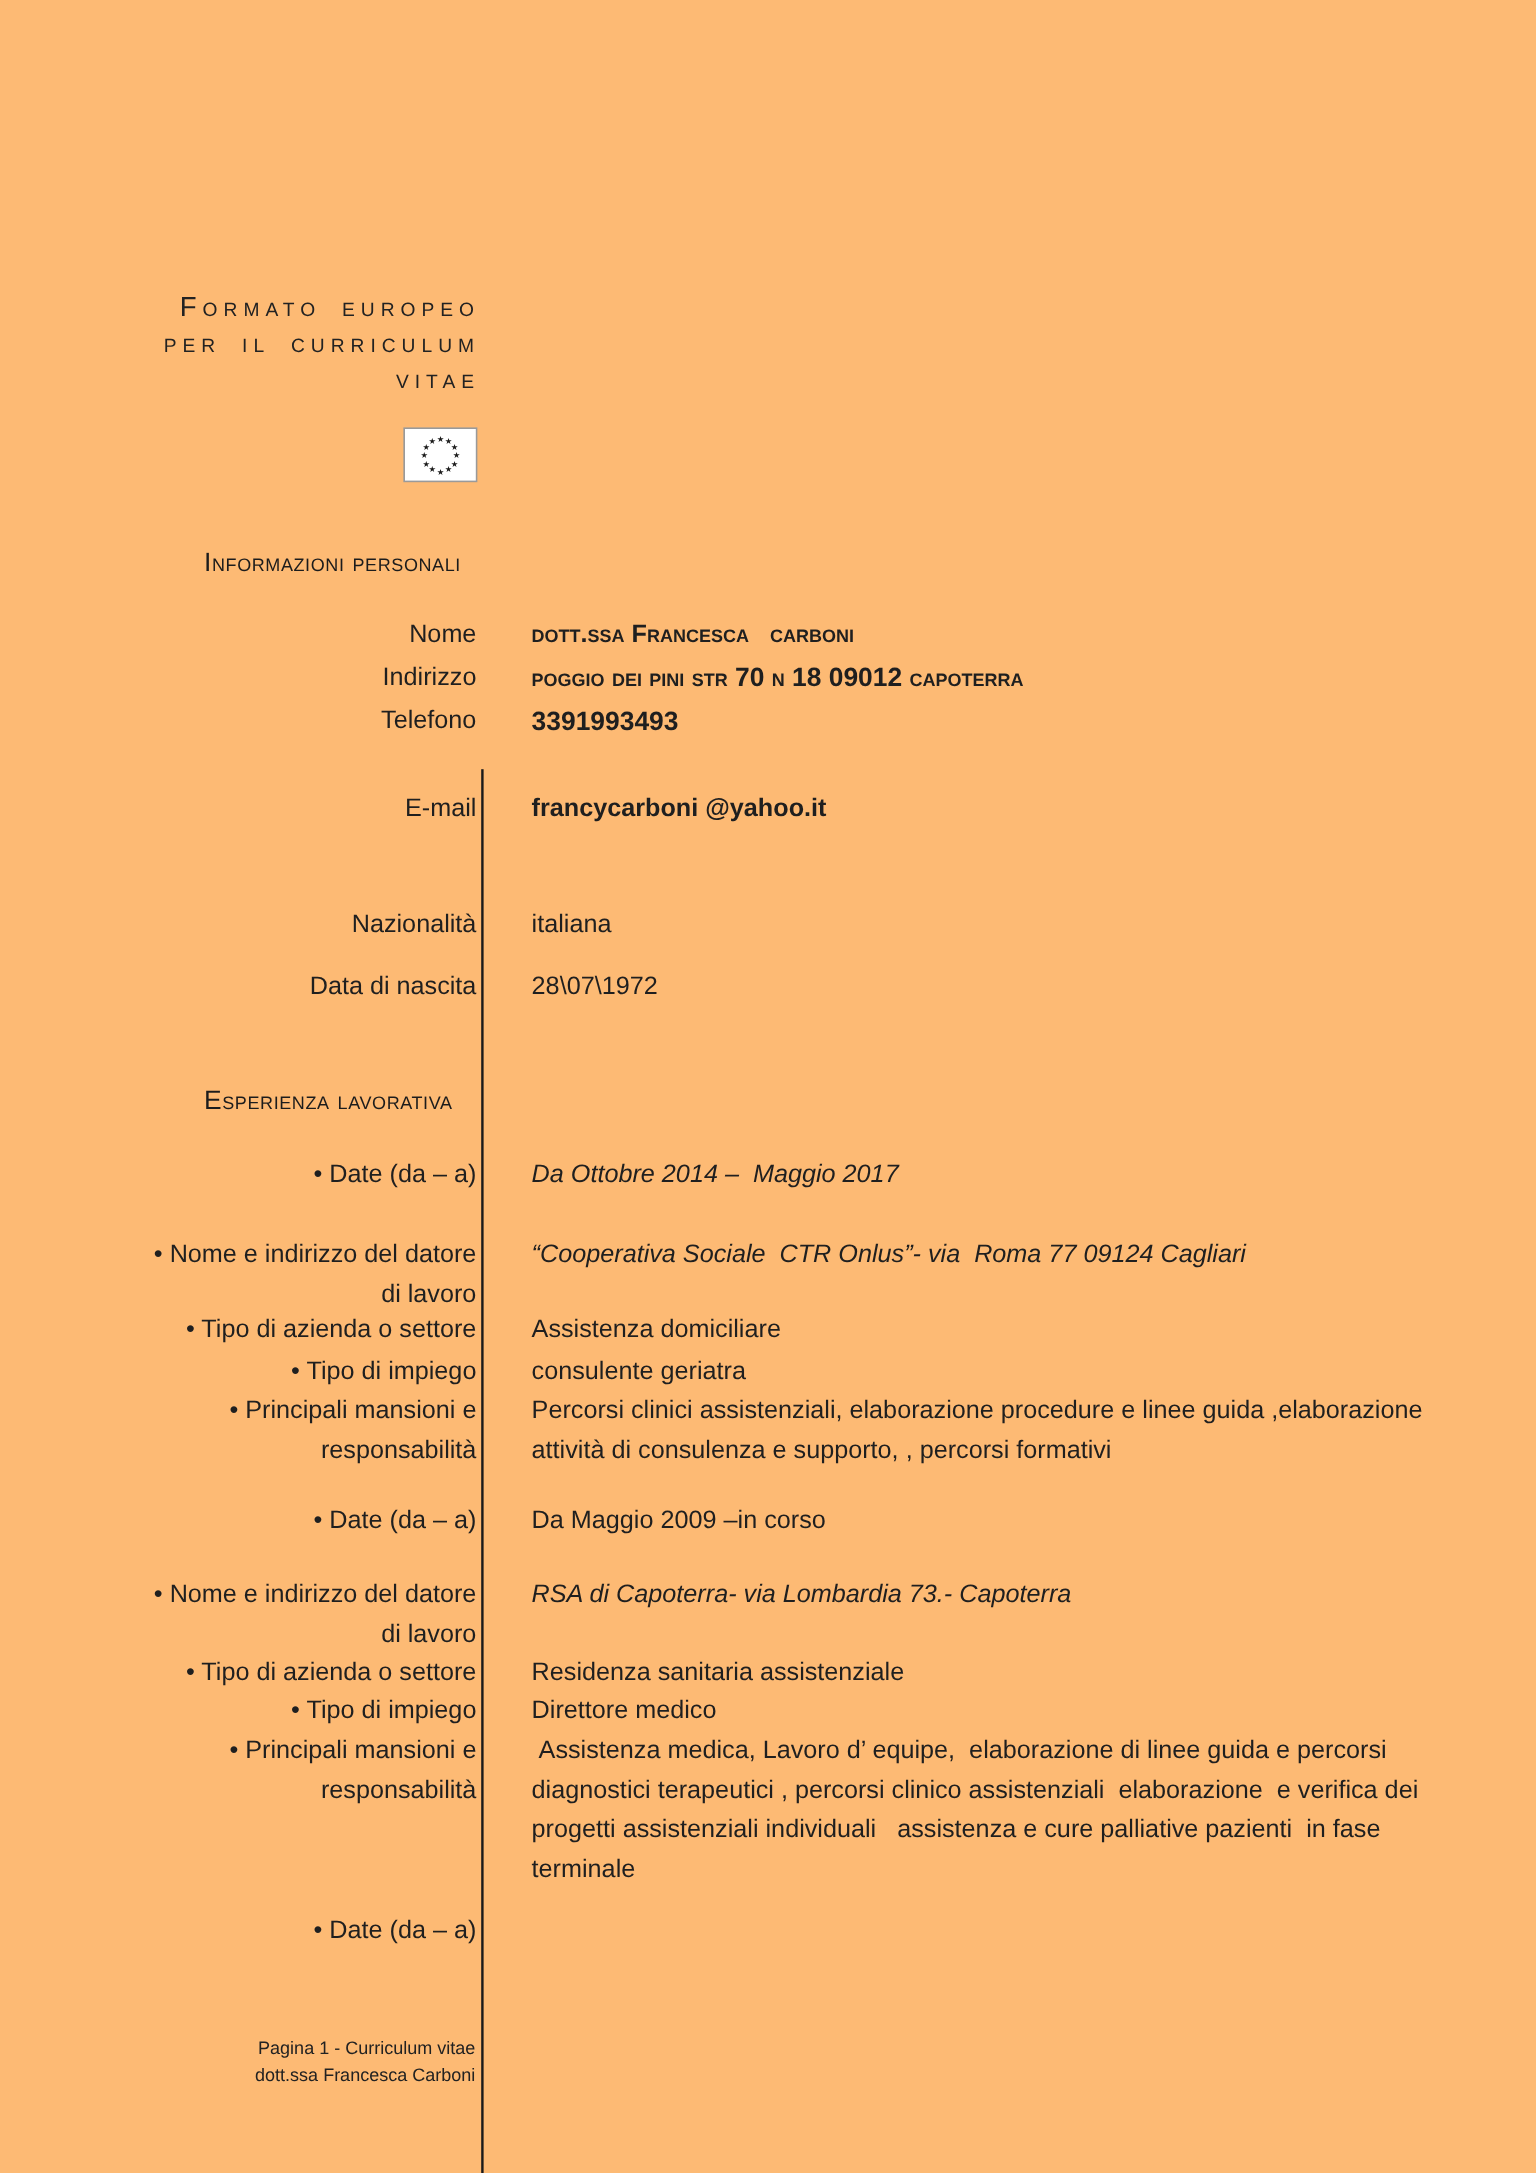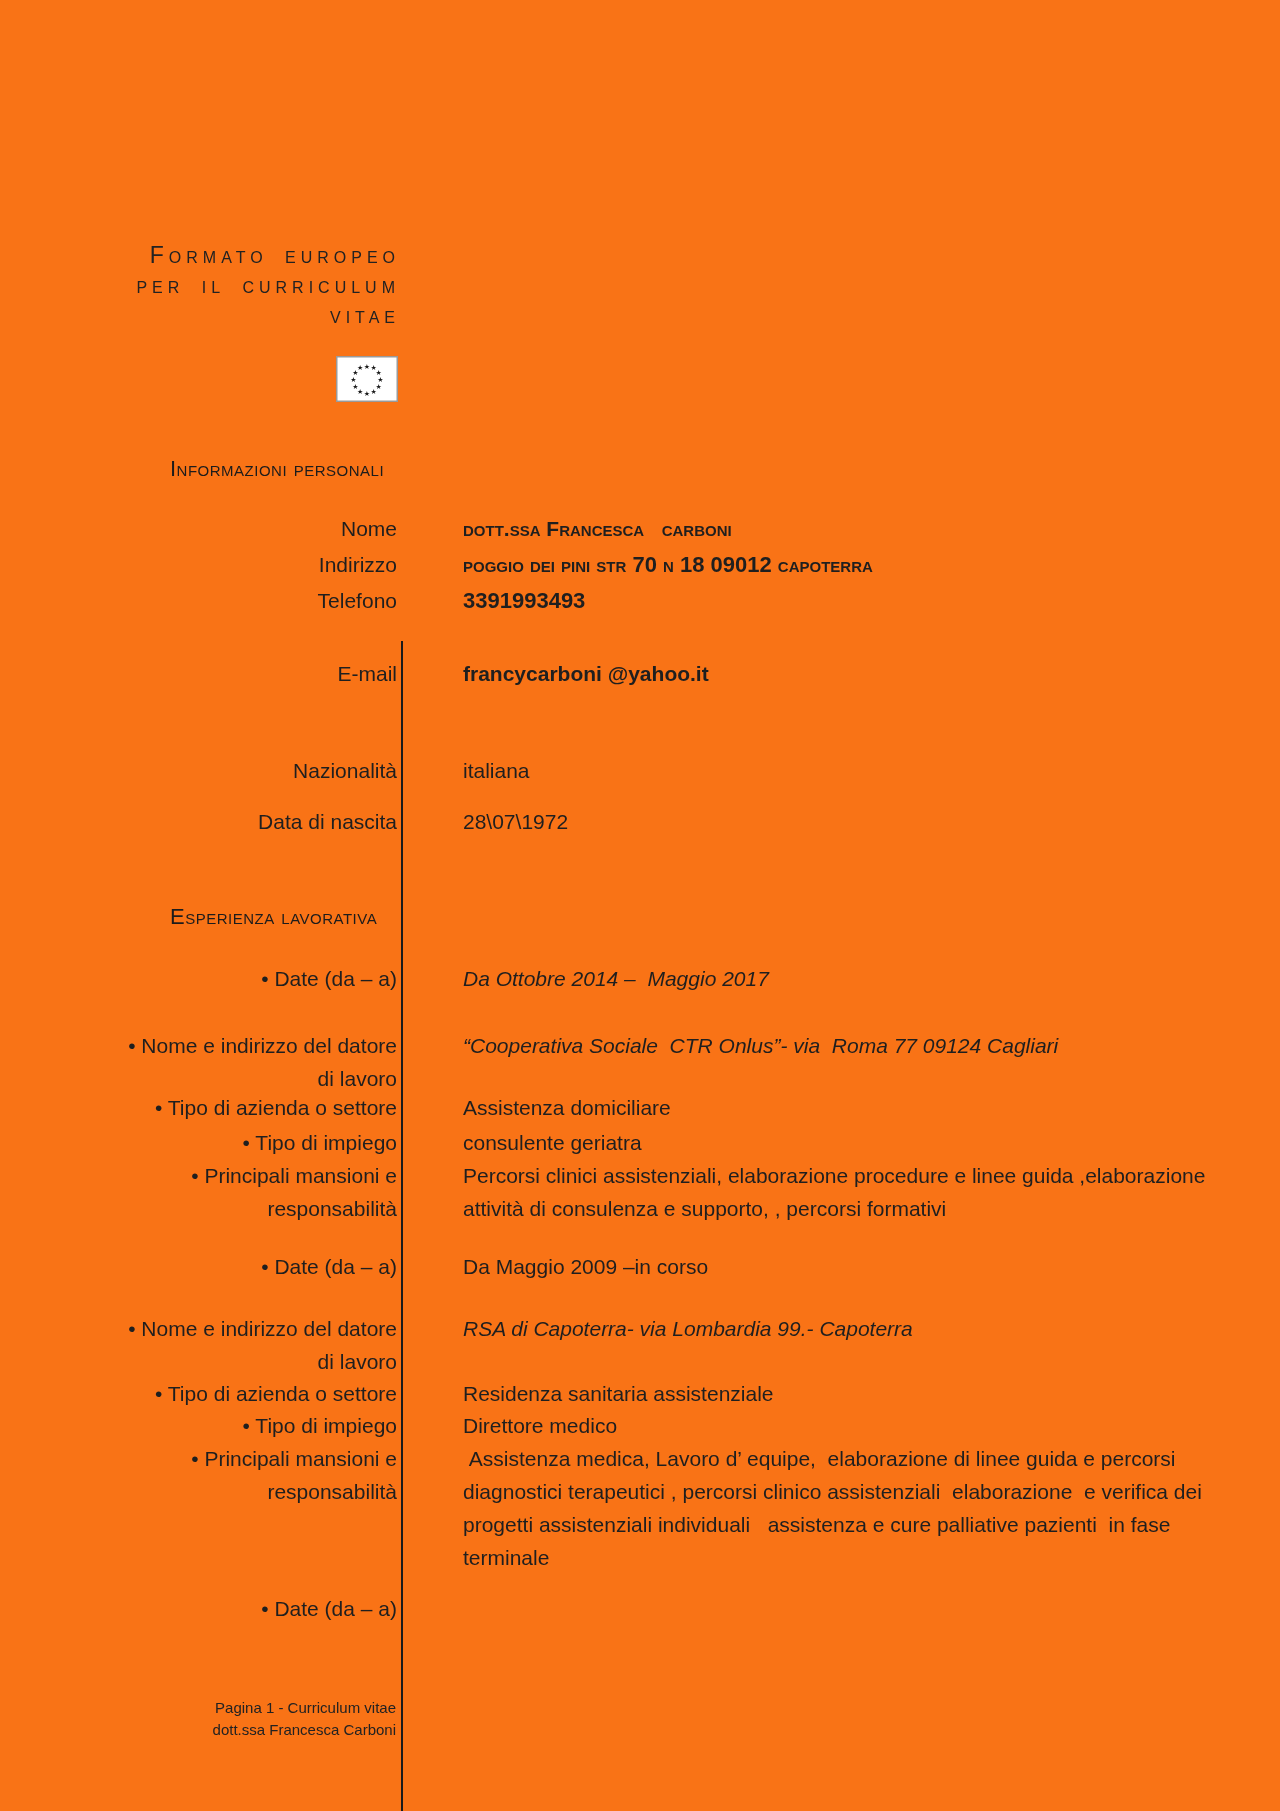--- a/index.html
+++ b/index.html
@@ -1,21 +1,21 @@
 <!DOCTYPE html>
 <html><head>
 <meta charset="utf-8">
 <style>
   html,body{margin:0;padding:0;background:#ffffff;}
   body{
     width:1280px;height:1811px;position:relative;overflow:hidden;
     font-family:"Liberation Sans","DejaVu Sans",sans-serif;
     color:#1f1f1f;font-size:21px;line-height:33px;
   }
-  .page{position:absolute;inset:0;background:#f97316;}
+  .page{position:absolute;inset:0;background:#fdba74;}
 
   
   .title{
     position:absolute;top:240px;left:0;width:400px;text-align:right;
     font-variant:small-caps;font-size:23px;line-height:30px;
     letter-spacing:5px;word-spacing:6px;color:#222;
   }
 
   
   .flag{position:absolute;top:356px;left:336px;width:62px;height:46px;}
@@ -24,21 +24,21 @@
   .heading{
     position:absolute;left:170px;font-variant:small-caps;
     font-size:22px;letter-spacing:.5px;color:#1c1c1c;
   }
   .h-personal{top:452px;}
   .h-esperienza{top:900px;}
 
   
   .row{
     position:absolute;left:0;display:grid;
-    grid-template-columns:397px 790px;column-gap:66px;
+    grid-template-columns:397px 790px;column-gap:46px;
   }
   .lbl{text-align:right;white-space:pre-wrap;}
   .val{white-space:pre-wrap;}
   .sc{font-variant:small-caps;}
   .bold{font-weight:bold;}
   .big{font-size:22px;}
   .it{font-style:italic;}
 
   
   .vline{
@@ -146,21 +146,21 @@
   </div>
 
   <div class="row" style="top:1250px">
     <div class="lbl">• Date (da – a)</div>
     <div class="val">Da Maggio 2009 –in corso</div>
   </div>
 
   <div class="row" style="top:1312px">
     <div class="lbl">• Nome e indirizzo del datore
 di lavoro</div>
-    <div class="val it">RSA di Capoterra- via Lombardia 99.- Capoterra</div>
+    <div class="val it">RSA di Capoterra- via Lombardia 73.- Capoterra</div>
   </div>
 
   <div class="row" style="top:1377px">
     <div class="lbl">• Tipo di azienda o settore</div>
     <div class="val">Residenza sanitaria assistenziale</div>
   </div>
 
   <div class="row" style="top:1409px">
     <div class="lbl">• Tipo di impiego</div>
     <div class="val">Direttore medico</div>

